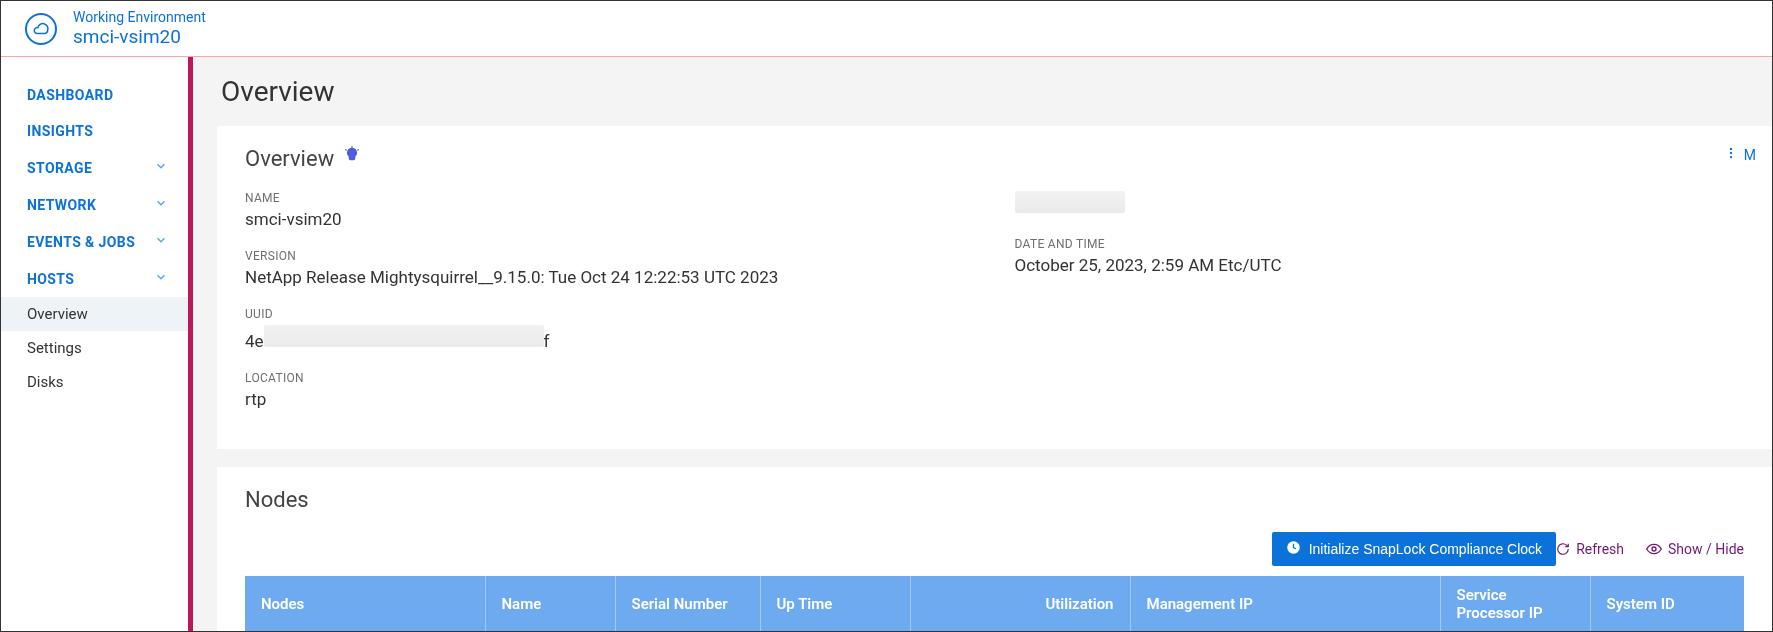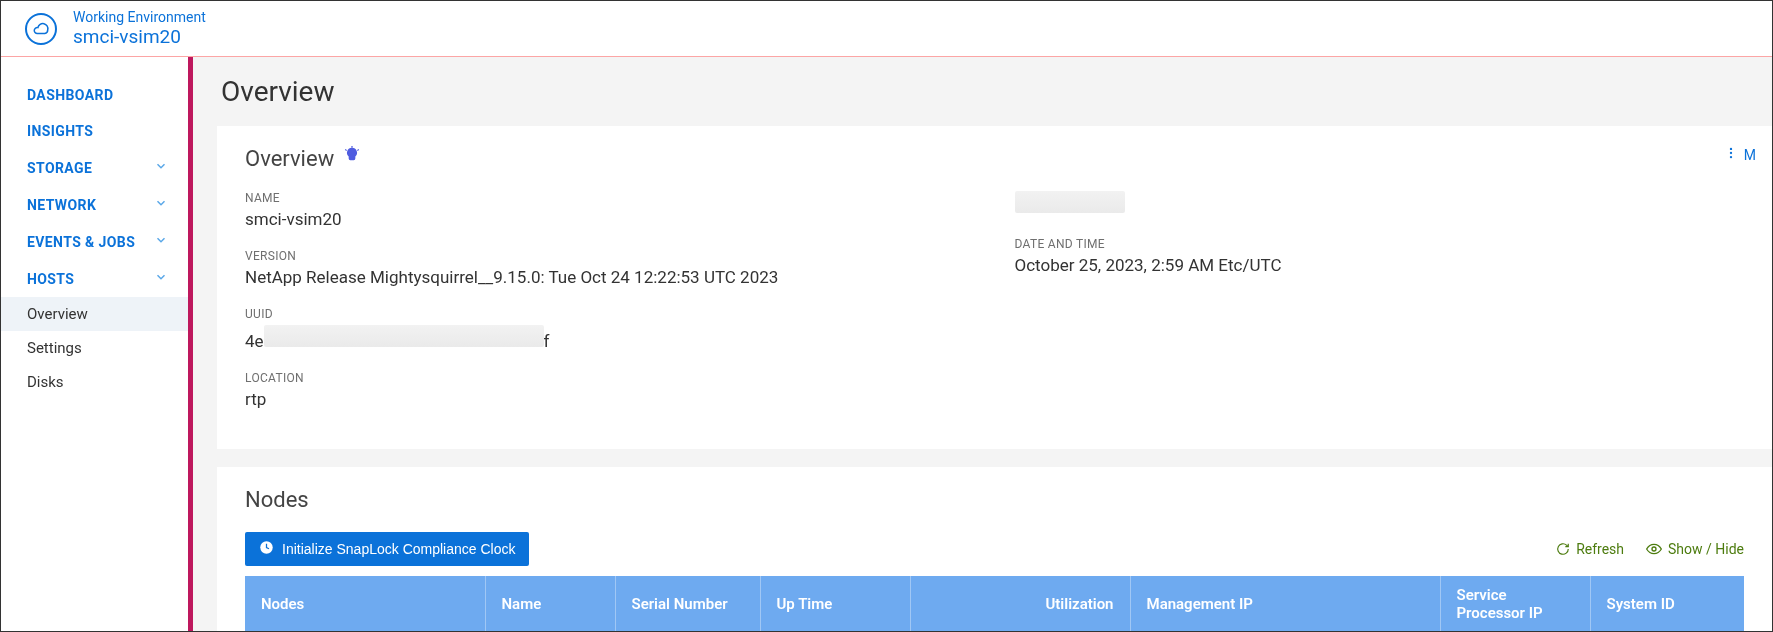--- a/index.html
+++ b/index.html
@@ -123,40 +123,40 @@
   .redact {
     display: inline-block;
     background: linear-gradient(#f2f2f2,#eaeaea);
     height: 22px;
     border-radius: 2px;
   }
 
   
   .nodes-bar {
     display: flex;
-    justify-content: space-between;
+    justify-content: flex-end;
     align-items: center;
     margin: 14px 0 10px 0;
   }
   .btn-primary {
     background: #0b72d9;
     color: #fff;
     font-size: 14px;
     padding: 8px 14px;
     border: none;
     border-radius: 2px;
     display: inline-flex;
     align-items: center;
     gap: 8px;
     cursor: pointer;
   }
   .link-actions {
     display: flex;
     gap: 22px;
-    color: #4d7c0f;
+    color: #701a75;
     font-size: 14px;
   }
   .link-actions span { display: inline-flex; align-items: center; gap: 6px; cursor: pointer; }
 
   
   table.nodes {
     width: 100%;
     border-collapse: collapse;
   }
   table.nodes thead th {

